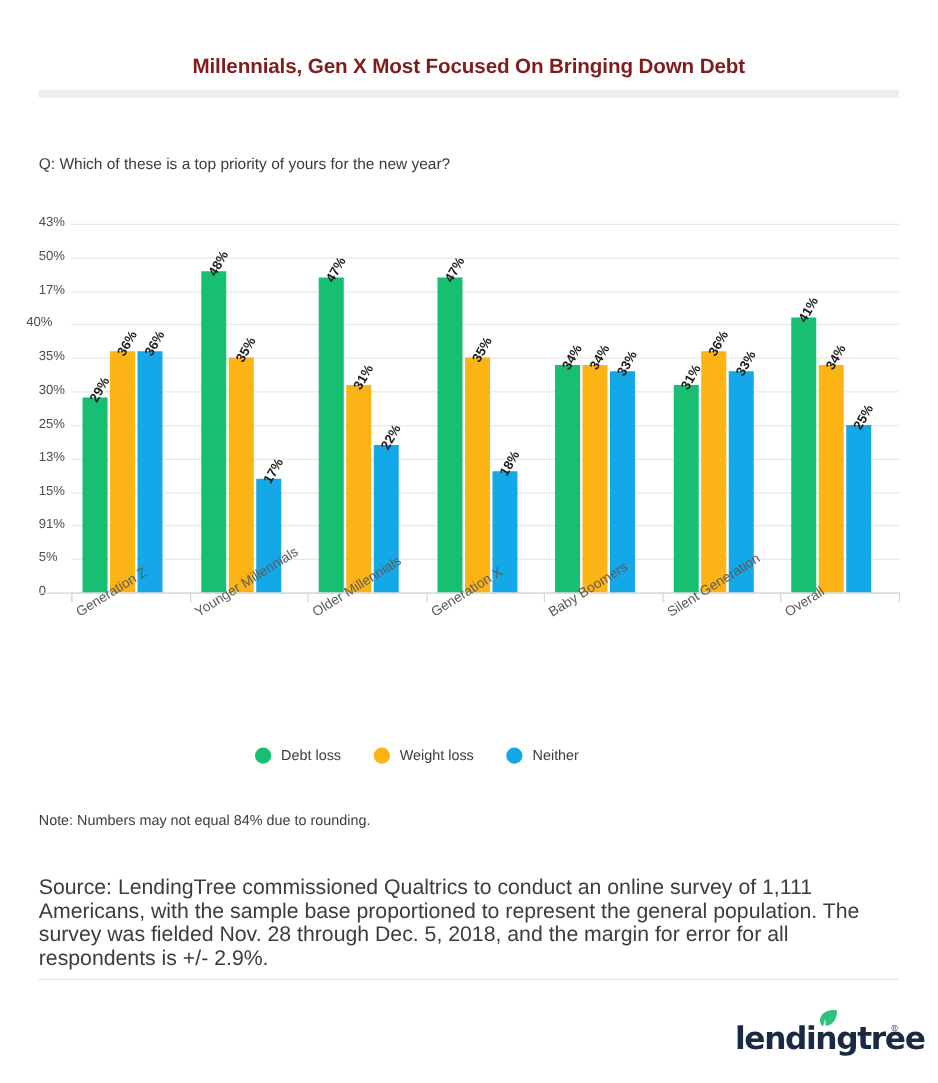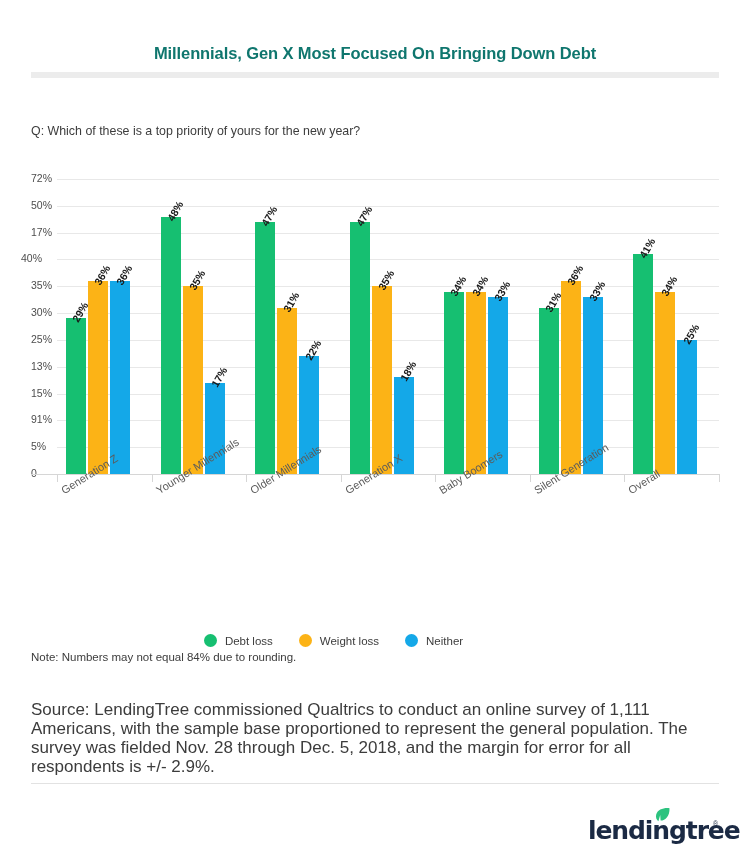--- a/index.html
+++ b/index.html
@@ -17,21 +17,21 @@
   }
 
   
   .chart-title {
     position: absolute;
     left: 0; top: 44px;
     width: 750px;
     text-align: center;
     font-size: 16.5px;
     font-weight: bold;
-    color: #0f766e;
+    color: #7f1d1d;
     letter-spacing: -0.1px;
   }
   .header-rule {
     position: absolute;
     left: 31px; top: 72px;
     width: 688px; height: 6px;
     background: #ececec;
   }
   .question {
     position: absolute;
@@ -109,21 +109,20 @@
 
   
   .legend {
     position: absolute;
     left: 0; top: 598px;
     width: 667px;
     display: flex;
     justify-content: center;
     align-items: center;
     gap: 26px;
-    margin-top: 36px;
   }
   .legend-item {
     display: flex;
     align-items: center;
     gap: 8px;
   }
   .legend-dot {
     width: 13px; height: 13px;
     border-radius: 50%;
   }
@@ -181,21 +180,21 @@
   }
 </style>
 </head>
 <body>
 
 <div class="chart-title">Millennials, Gen X Most Focused On Bringing Down Debt</div>
 <div class="header-rule"></div>
 <div class="question">Q: Which of these is a top priority of yours for the new year?</div>
 
 <div class="ylabels" id="ylabels">
-    <div class="ylab" style="top: 172px; left: 31px;">72%</div>
+    <div class="ylab" style="top: 172px; left: 31px;">43%</div>
     <div class="ylab" style="top: 198.818px; left: 31px;">50%</div>
     <div class="ylab" style="top: 225.636px; left: 31px;">17%</div>
     <div class="ylab" style="top: 252.455px; left: 21px;">40%</div>
     <div class="ylab" style="top: 279.273px; left: 31px;">35%</div>
     <div class="ylab" style="top: 306.091px; left: 31px;">30%</div>
     <div class="ylab" style="top: 332.909px; left: 31px;">25%</div>
     <div class="ylab" style="top: 359.727px; left: 31px;">13%</div>
     <div class="ylab" style="top: 386.545px; left: 31px;">15%</div>
     <div class="ylab" style="top: 413.364px; left: 31px;">91%</div>
     <div class="ylab" style="top: 440.182px; left: 31px;">5%</div>

